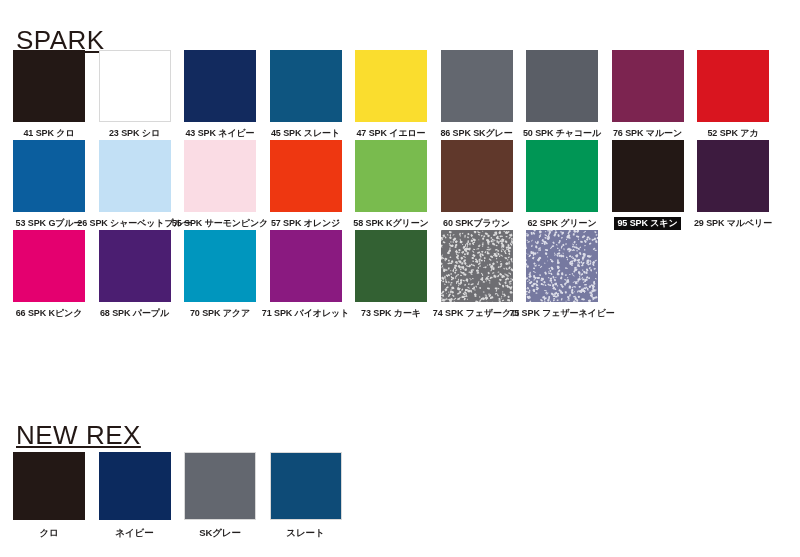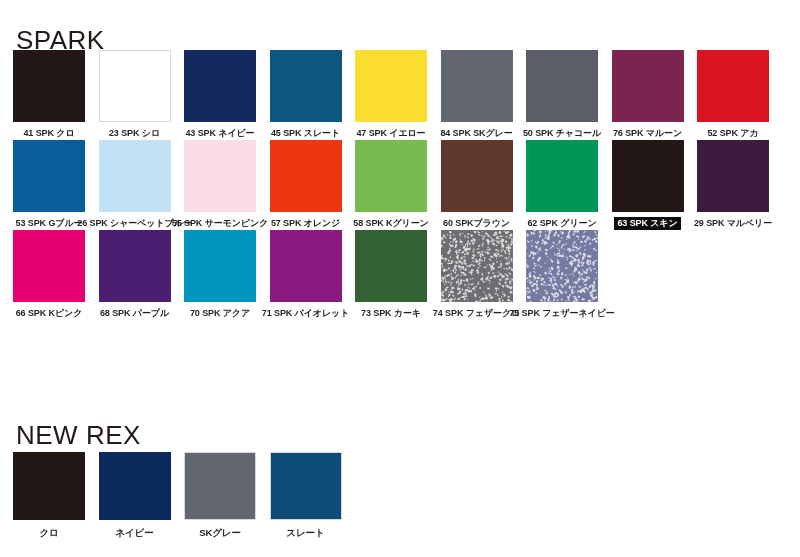--- a/index.html
+++ b/index.html
@@ -25,20 +25,21 @@
 
   
   .section-title {
     position: absolute;
     font-size: 26px;
     font-weight: 400;
     letter-spacing: 0.5px;
     color: #231815;
     line-height: 1;
     white-space: nowrap;
+    text-decoration: underline;
   }
   #spark-title { left: 16px; top: 10px; }
   #newrex-title { left: 16px; top: 405px; }
 
   
   .swatch-grid {
     position: absolute;
     display: grid;
     grid-template-columns: repeat(9, 72px);
     column-gap: 13.5px;
@@ -137,21 +138,21 @@
       <div class="swatch-cell">
         <div class="swatch-chip" style="background: rgb(14, 85, 128);"></div>
         <div class="swatch-label">45 SPK スレート</div>
       </div>
       <div class="swatch-cell">
         <div class="swatch-chip" style="background: rgb(250, 221, 46);"></div>
         <div class="swatch-label">47 SPK イエロー</div>
       </div>
       <div class="swatch-cell">
         <div class="swatch-chip" style="background: rgb(99, 103, 111);"></div>
-        <div class="swatch-label">84 SPK SKグレー</div>
+        <div class="swatch-label">86 SPK SKグレー</div>
       </div>
       <div class="swatch-cell">
         <div class="swatch-chip" style="background: rgb(90, 94, 102);"></div>
         <div class="swatch-label">50 SPK チャコール</div>
       </div>
       <div class="swatch-cell">
         <div class="swatch-chip" style="background: rgb(124, 36, 80);"></div>
         <div class="swatch-label">76 SPK マルーン</div>
       </div>
       <div class="swatch-cell">
@@ -181,21 +182,21 @@
       <div class="swatch-cell">
         <div class="swatch-chip" style="background: rgb(96, 56, 43);"></div>
         <div class="swatch-label">60 SPKブラウン</div>
       </div>
       <div class="swatch-cell">
         <div class="swatch-chip" style="background: rgb(0, 150, 85);"></div>
         <div class="swatch-label">62 SPK グリーン</div>
       </div>
       <div class="swatch-cell">
         <div class="swatch-chip" style="background: rgb(35, 24, 21);"></div>
-        <div class="swatch-label highlight">63 SPK スキン</div>
+        <div class="swatch-label highlight">95 SPK スキン</div>
       </div>
       <div class="swatch-cell">
         <div class="swatch-chip" style="background: rgb(61, 27, 63);"></div>
         <div class="swatch-label">29 SPK マルベリー</div>
       </div>
       <div class="swatch-cell">
         <div class="swatch-chip" style="background: rgb(228, 0, 111);"></div>
         <div class="swatch-label">66 SPK Kピンク</div>
       </div>
       <div class="swatch-cell">

